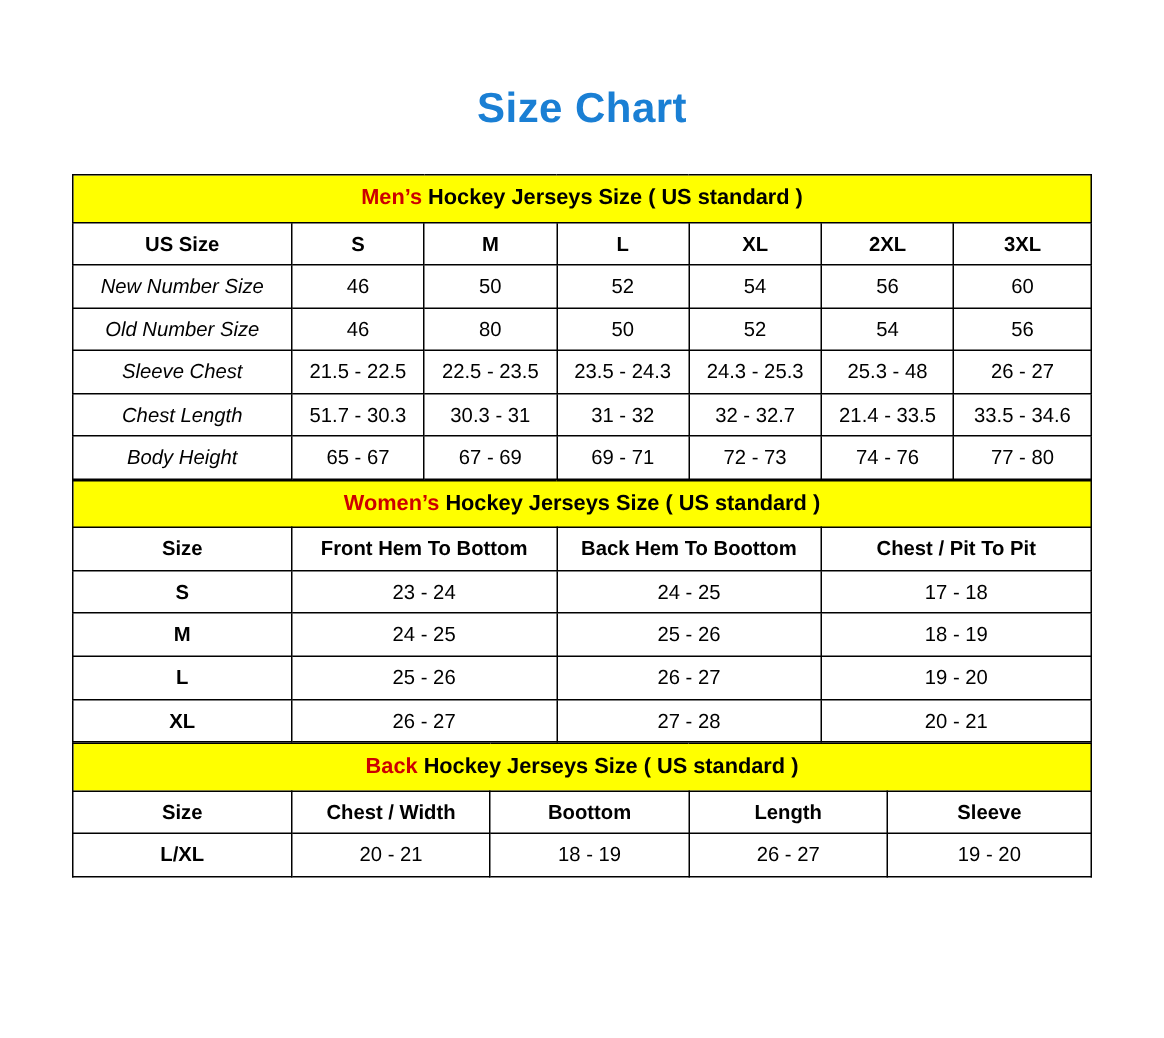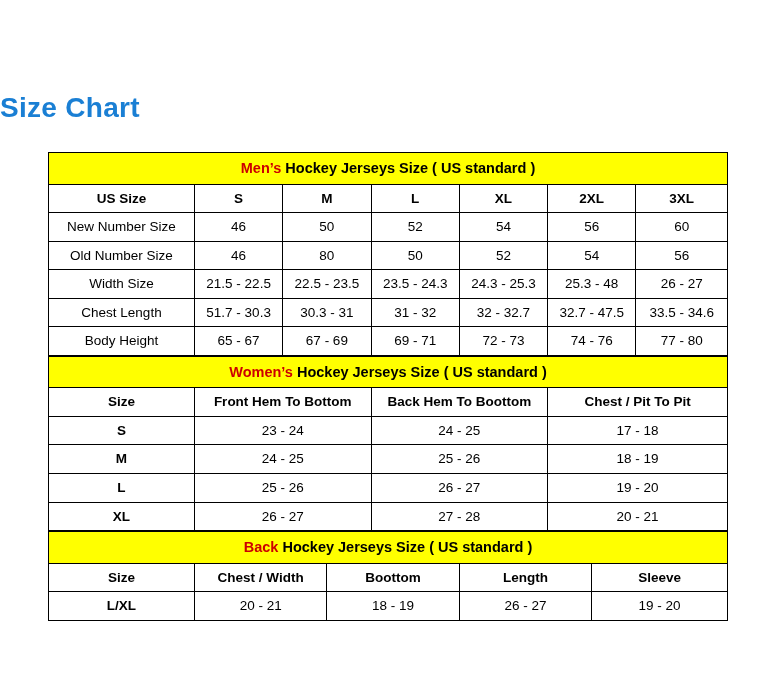--- a/index.html
+++ b/index.html
@@ -15,25 +15,26 @@
     position: relative;
   }
   .page {
     width: 776px;
     height: 692px;
     box-sizing: border-box;
     padding: 0;
     position: relative;
   }
   .title {
+    text-align: center;
     color: #1a7fd4;
     font-size: 28px;
     font-weight: bold;
     margin: 0;
-    padding-top: 92px;
+    padding-top: 56px;
     letter-spacing: 0.3px;
   }
   .tables-wrap {
     margin: 0 auto;
     width: 680px;
     padding-top: 28px;
   }
   table {
     border-collapse: collapse;
     width: 100%;
@@ -54,20 +55,21 @@
     padding: 7px 16px;
   }
   .banner .accent {
     color: #cc0000;
   }
   .hdr td {
     font-weight: bold;
   }
   .rowlabel {
     font-weight: normal;
+    font-style: italic;
   }
   .bold {
     font-weight: bold;
   }
   table + table {
     margin-top: 0;
   }
 </style>
 </head>
 <body>
@@ -113,35 +115,35 @@
         <tr>
           <td class="rowlabel">Old Number Size</td>
           <td>46</td>
           <td>80</td>
           <td>50</td>
           <td>52</td>
           <td>54</td>
           <td>56</td>
         </tr>
         <tr>
-          <td class="rowlabel">Width Size</td>
+          <td class="rowlabel">Sleeve Chest</td>
           <td>21.5 - 22.5</td>
           <td>22.5 - 23.5</td>
           <td>23.5 - 24.3</td>
           <td>24.3 - 25.3</td>
           <td>25.3 - 48</td>
           <td>26 - 27</td>
         </tr>
         <tr>
           <td class="rowlabel">Chest Length</td>
           <td>51.7 - 30.3</td>
           <td>30.3 - 31</td>
           <td>31 - 32</td>
           <td>32 - 32.7</td>
-          <td>32.7 - 47.5</td>
+          <td>21.4 - 33.5</td>
           <td>33.5 - 34.6</td>
         </tr>
         <tr>
           <td class="rowlabel">Body Height</td>
           <td>65 - 67</td>
           <td>67 - 69</td>
           <td>69 - 71</td>
           <td>72 - 73</td>
           <td>74 - 76</td>
           <td>77 - 80</td>

